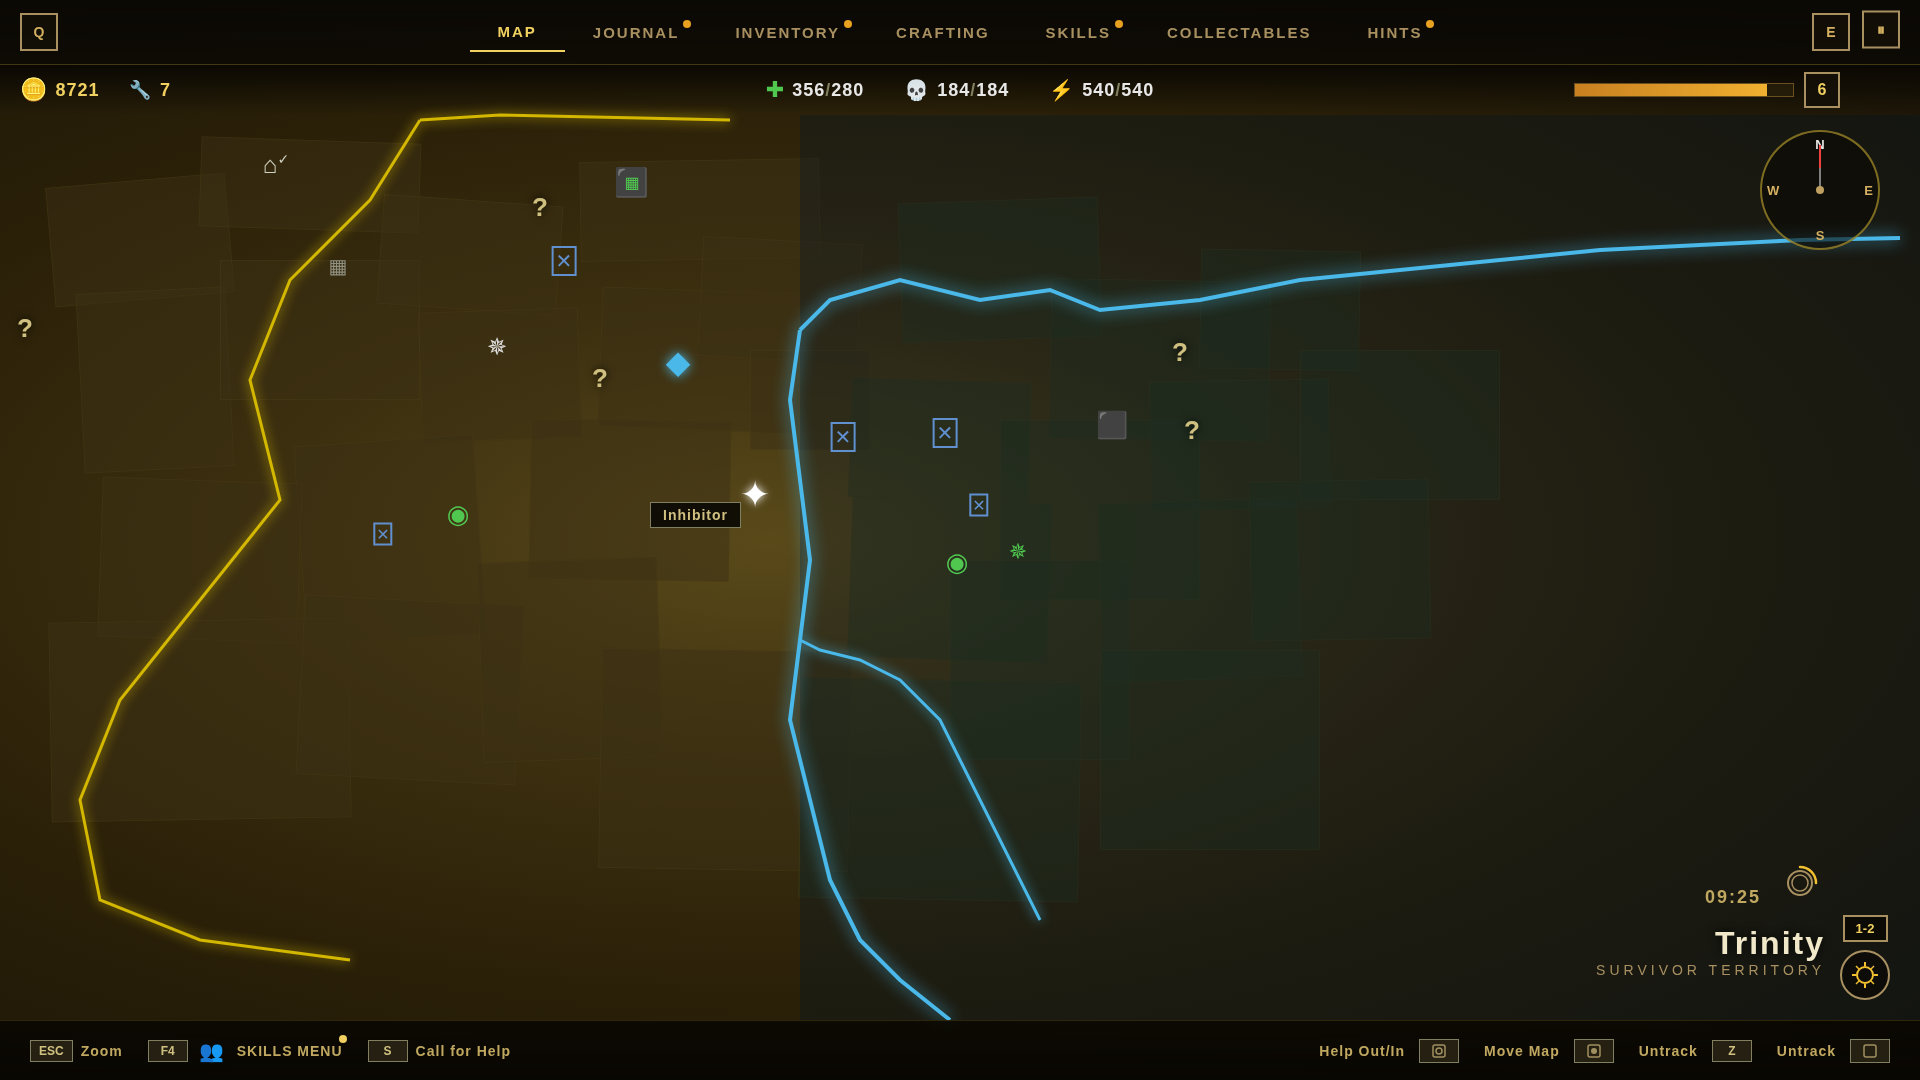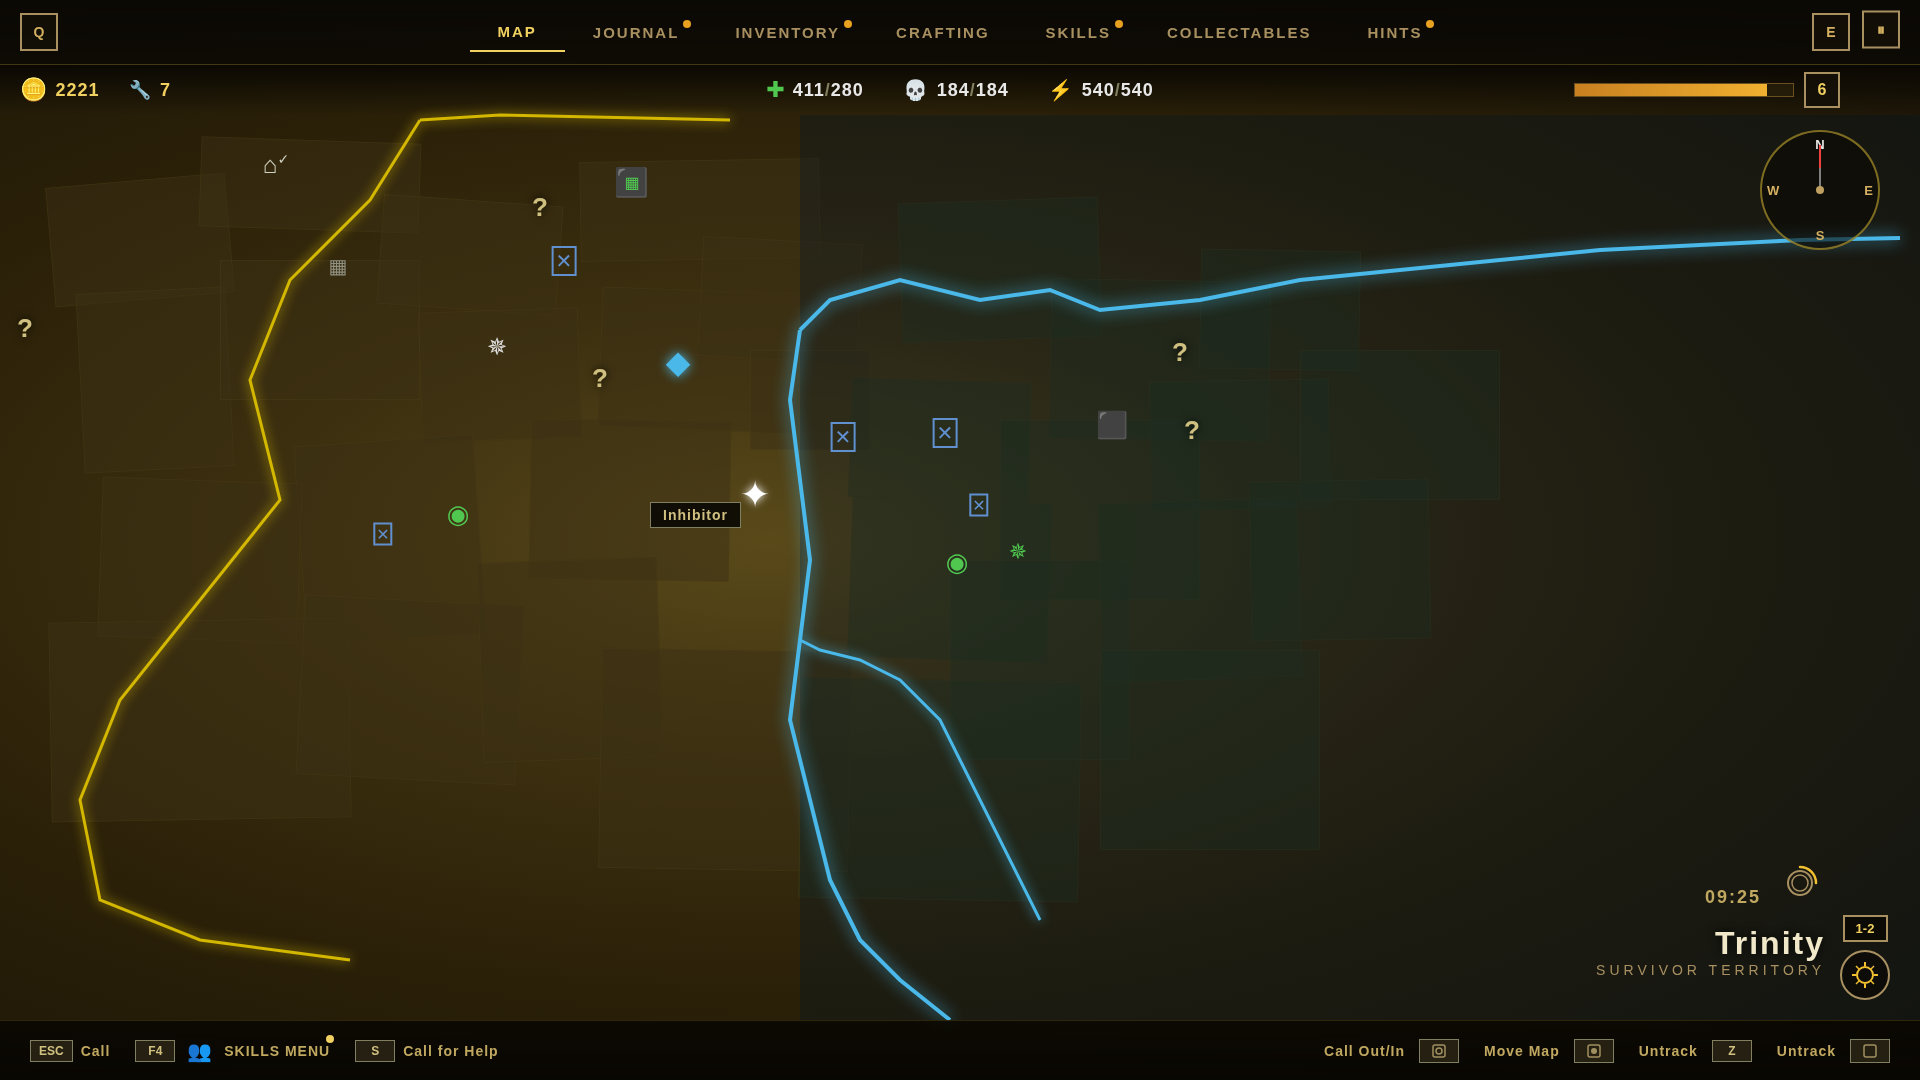--- a/index.html
+++ b/index.html
@@ -557,32 +557,32 @@
     <div class="corner-btn">
       <span>E</span>
     </div>
   </div>
 </div>
 
 <div id="stats-bar">
 
   <div class="stat-group">
     <span class="stat-icon" style="color:#f0c030;">🪙</span>
-    <span class="stat-value">2221</span>
+    <span class="stat-value">8721</span>
   </div>
   <div class="stat-group">
     <span class="stat-icon" style="color:#d0d0c0;font-size:18px;">🔧</span>
     <span class="stat-value">7</span>
   </div>
 
   <div class="stat-center">
     <div class="stat-center-item">
       <span style="color:#50c850;font-size:22px;">✚</span>
       <span class="stat-value" style="color:#e8e8e8;">
-        <span>411</span><span style="color:#808060;">/</span><span>280</span>
+        <span>356</span><span style="color:#808060;">/</span><span>280</span>
       </span>
     </div>
     <div class="stat-center-item">
       <span style="color:#cccccc;font-size:20px;">💀</span>
       <span class="stat-value" style="color:#e8e8e8;">
         <span>184</span><span style="color:#808060;">/</span><span>184</span>
       </span>
     </div>
     <div class="stat-center-item">
       <span style="color:#60b0f0;font-size:20px;">⚡</span>
@@ -644,39 +644,39 @@
         <line x1="9" y1="21" x2="6" y2="24" stroke="#f0c030" stroke-width="1.5"></line>
       </svg>
     </div>
   </div>
 </div>
 
 <div id="bottom-bar">
   <div class="bottom-left-actions">
     <div class="action-btn">
       <span class="key-badge">ESC</span>
-      <span class="action-label">Call</span>
+      <span class="action-label">Zoom</span>
     </div>
 
     <div class="action-btn" style="position:relative;">
       <span class="key-badge">F4</span>
       <span style="color:#d0c080;font-size:20px;margin:0 4px;">👥</span>
       <span class="action-label">SKILLS MENU</span>
       <div class="notification-dot"></div>
     </div>
 
     <div class="action-btn">
       <span class="key-badge">S</span>
       <span class="action-label">Call for Help</span>
     </div>
   </div>
 
   <div class="bottom-right-actions">
     <div class="action-btn">
-      <span class="action-label">Call Out/In</span>
+      <span class="action-label">Help Out/In</span>
       <span class="key-badge" style="margin-left:6px;">
         <svg width="16" height="16" viewBox="0 0 16 16" style="vertical-align:middle;">
           <rect x="2" y="2" width="12" height="12" rx="2" fill="none" stroke="#a09060" stroke-width="1.5"></rect>
           <circle cx="8" cy="8" r="3" fill="none" stroke="#a09060" stroke-width="1.5"></circle>
         </svg>
       </span>
     </div>
 
     <div class="action-btn">
       <span class="action-label">Move Map</span>

